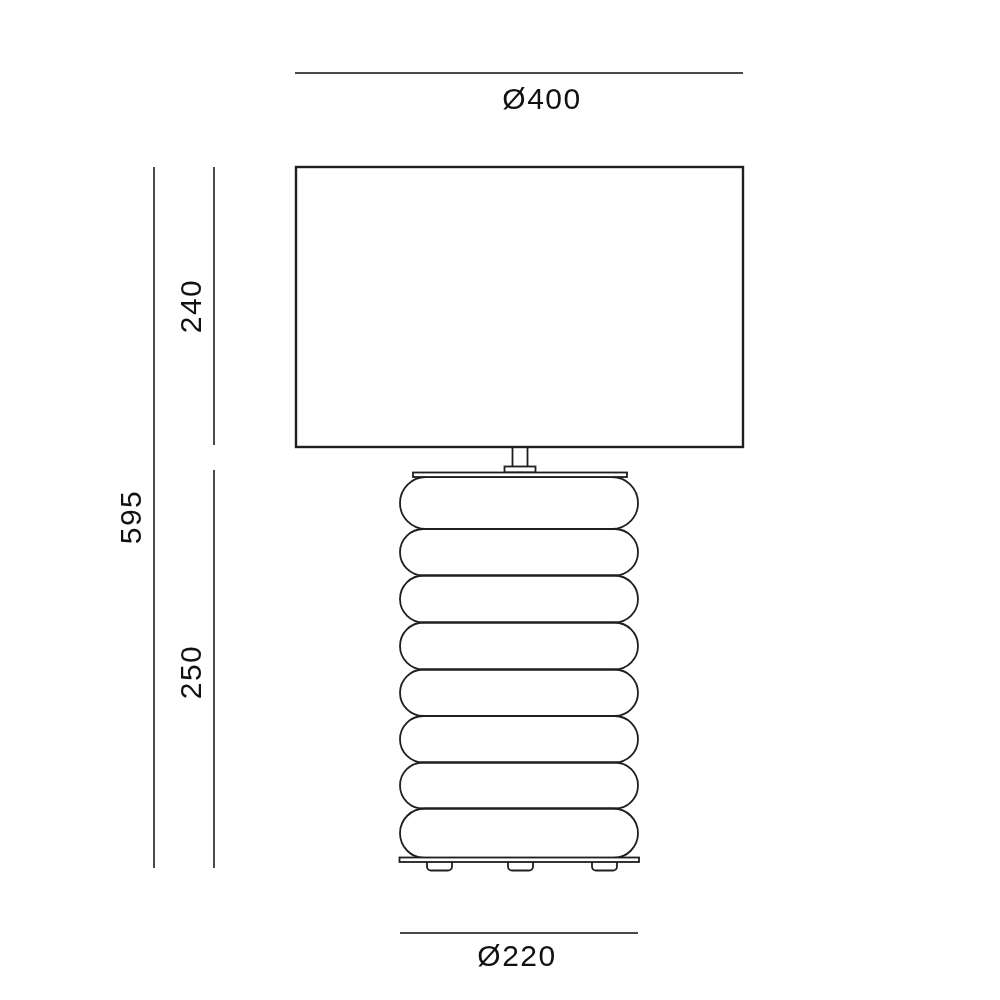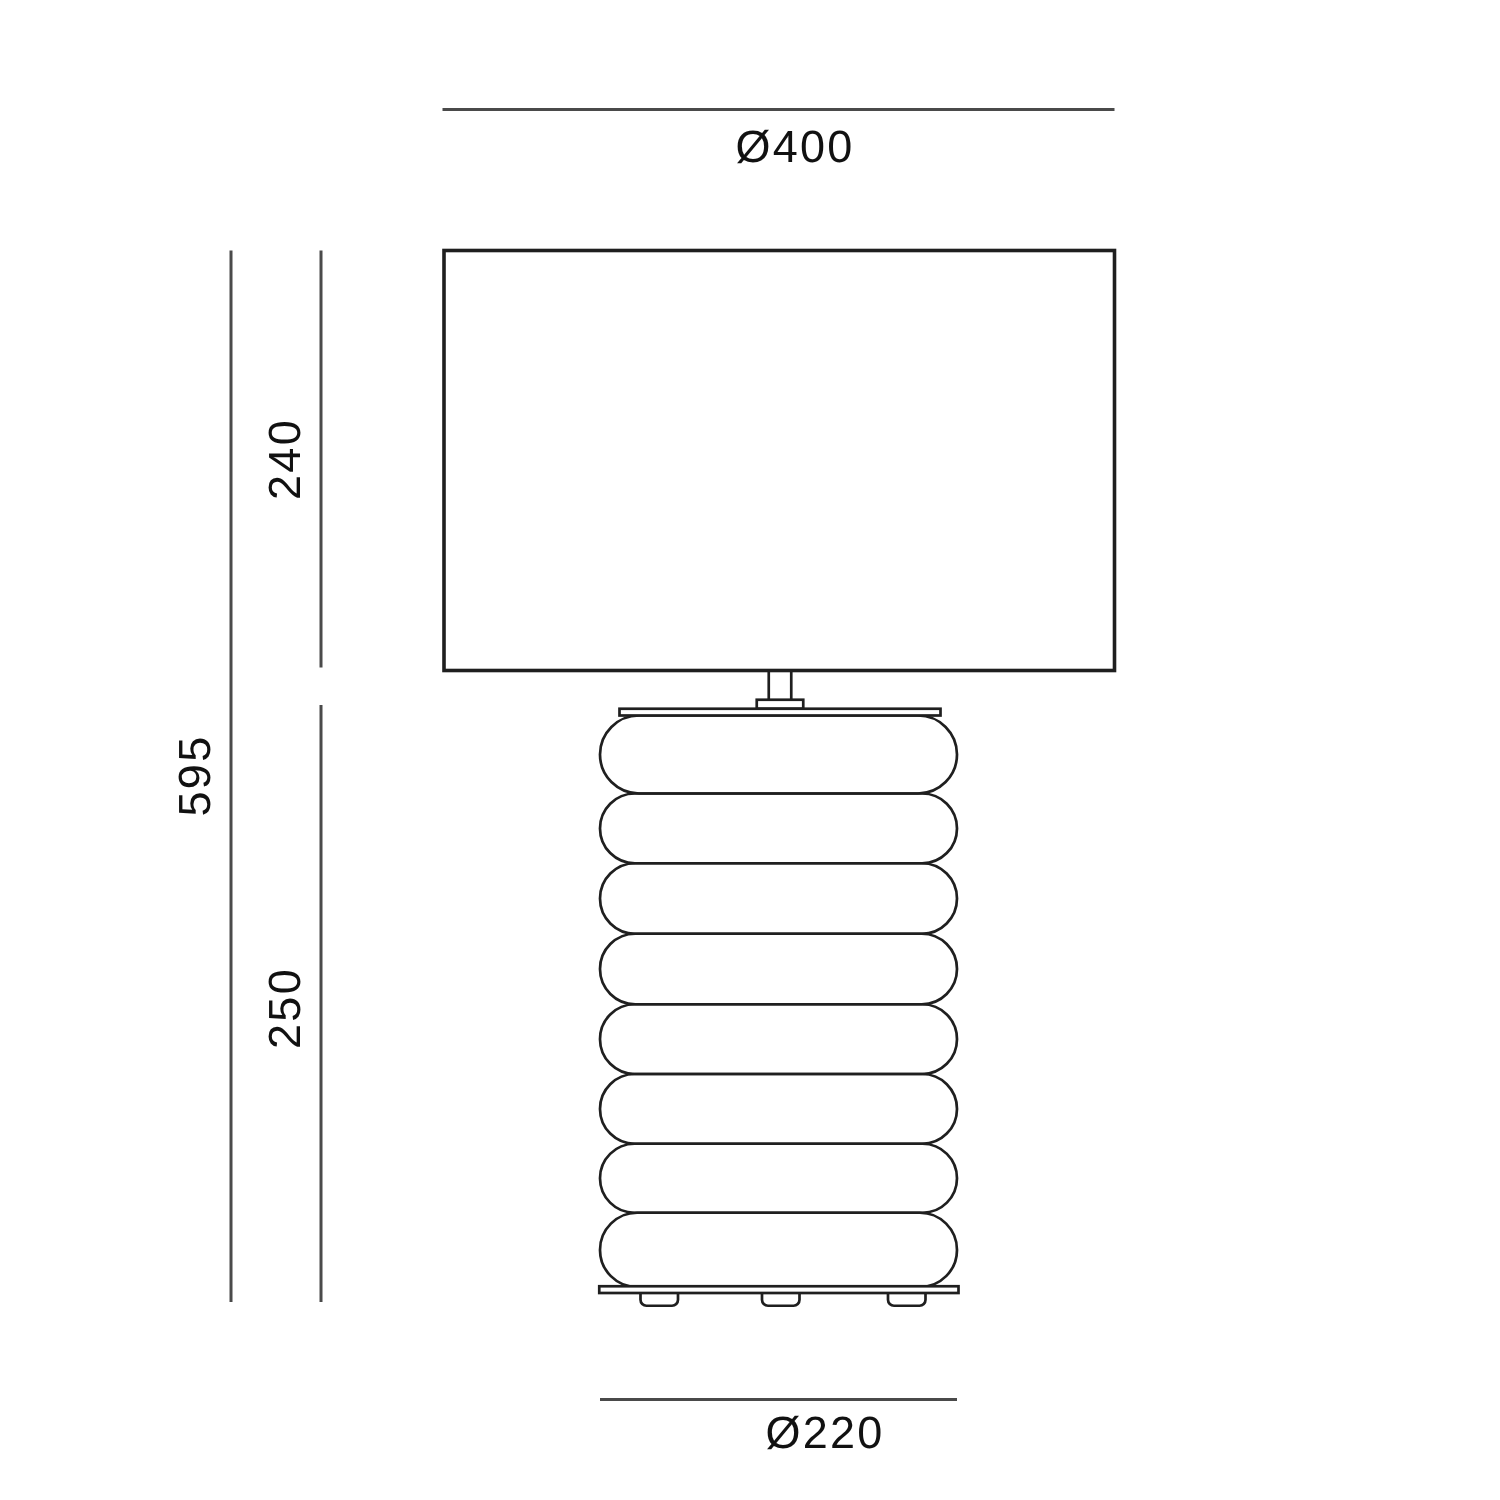--- a/index.html
+++ b/index.html
@@ -69,19 +69,19 @@
       <line class="out" x1="512.5" y1="447" x2="512.5" y2="467"></line>
       <line class="out" x1="527.5" y1="447" x2="527.5" y2="467"></line>
       <rect class="out-fill" x="504.5" y="466.5" width="31" height="6"></rect>
       <rect class="out-fill" x="413" y="472.5" width="214" height="4.5"></rect>
     </g>
 
     <rect class="out" x="296" y="167" width="447" height="280" stroke-width="2.4"></rect>
 
   </svg>
 
-  <div class="dim-label" style="left:530px;top:99px;">Ø400</div>
+  <div class="dim-label" style="left:542px;top:99px;">Ø400</div>
   <div class="dim-label vertical" style="left:131px;top:517px;">595</div>
   <div class="dim-label vertical" style="left:191px;top:306px;">240</div>
   <div class="dim-label vertical" style="left:191px;top:672px;">250</div>
-  <div class="dim-label" style="left:517px;top:956px;margin-left:33px;">Ø220</div>
+  <div class="dim-label" style="left:517px;top:956px;">Ø220</div>
 
 </div>
 
 </body></html>

